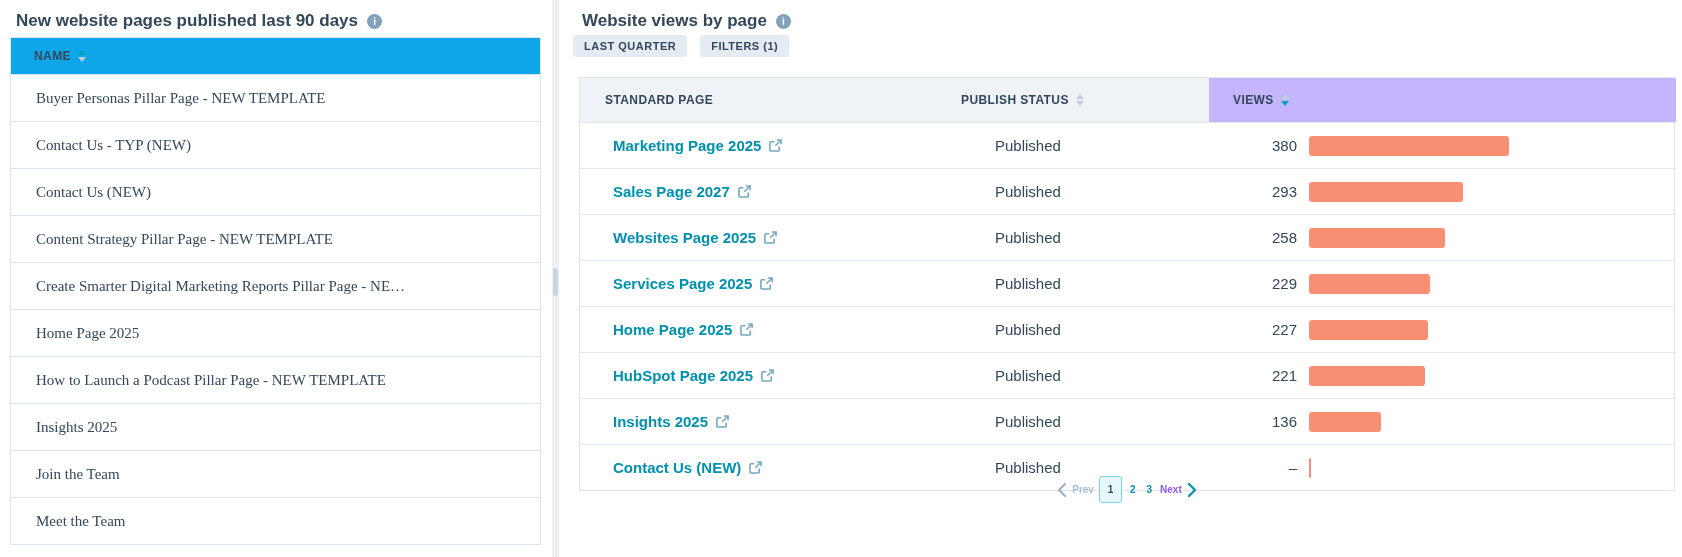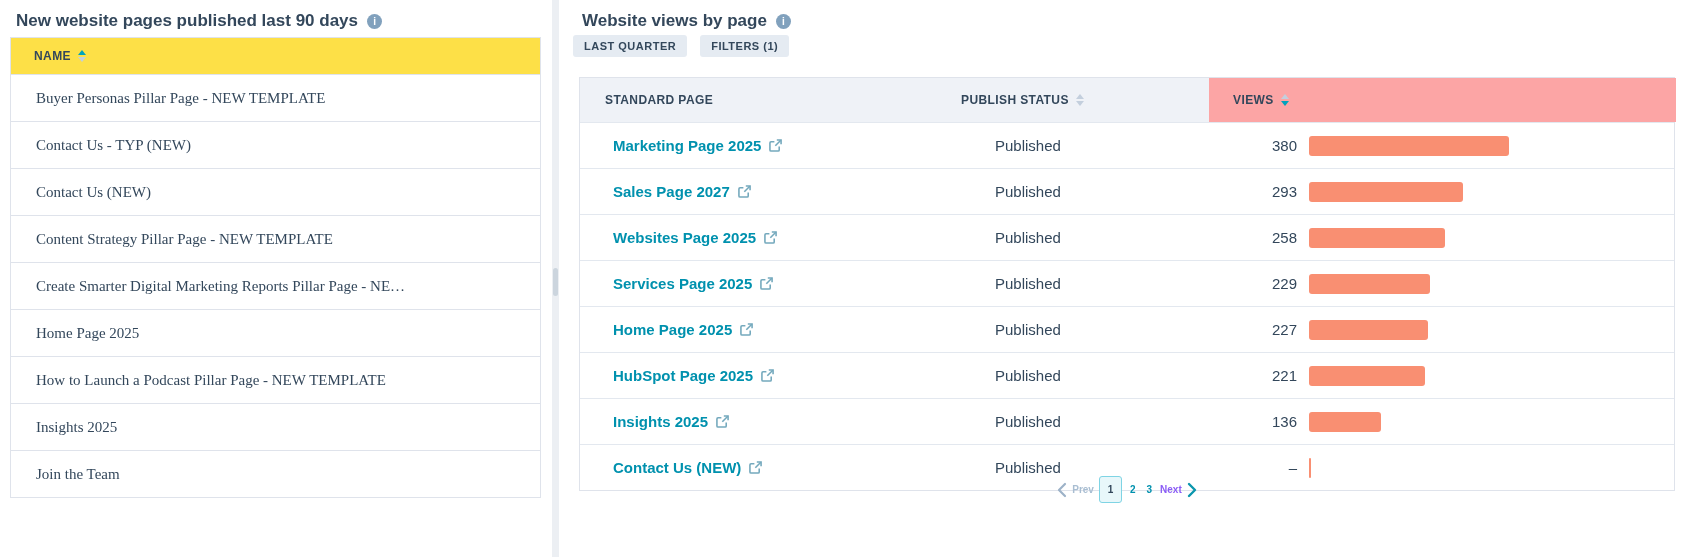--- a/index.html
+++ b/index.html
@@ -19,21 +19,21 @@
   .tri { width:0; height:0; border-left:4px solid transparent; border-right:4px solid transparent; }
   .tri.up   { border-bottom:5px solid #c3cfdd; }
   .tri.down { border-top:5px solid #c3cfdd; }
   .tri.active.up   { border-bottom-color:#00a4bd; }
   .tri.active.down { border-top-color:#00a4bd; }
   .col-label { font-size:12px; font-weight:bold; letter-spacing:.4px; color:#33475b; }
 
   
   .left-table { position:absolute; left:10px; top:37px; width:531px;
     border:1px solid #dfe3eb; background:#fff; }
-  .lt-header { height:36px; background:#fde047; display:flex; align-items:center;
+  .lt-header { height:36px; background:#0ea5e9; display:flex; align-items:center;
     padding-left:23px; }
   .lt-row { height:47px; display:flex; align-items:center; padding-left:25px;
     border-top:1px solid #dfe3eb; font-size:15px; color:#33475b; background:#fff;
     white-space:nowrap; overflow:hidden;font-family:Liberation Serif, serif; }
 
   
   .v-divider { position:absolute; left:552px; top:0; width:7px; height:557px;
     background:#eceff3; }
   .v-divider .thumb { position:absolute; left:1px; top:268px; width:5px; height:28px;
     border-radius:3px; background:#ccd5de; }
@@ -41,21 +41,21 @@
   
   .badge-row { position:absolute; left:573px; top:35px; display:flex; gap:13px; }
   .badge { background:#e5ebf2; color:#33475b; font-size:11px; font-weight:bold;
     letter-spacing:.5px; border-radius:3px; padding:5px 11px; white-space:nowrap; }
 
   .right-table { position:absolute; left:579px; top:77px; width:1096px;
     border:1px solid #dfe3eb; background:#fff; }
   .rt-grid { display:grid; grid-template-columns:356px 273px 467px; align-items:center; }
   .rt-header { height:44px; background:#eff2f7; }
   .rt-header .cell { display:flex; align-items:center; padding-left:25px; height:100%; }
-  .rt-header .cell.views { background:#fca5a5; padding-left:24px; }
+  .rt-header .cell.views { background:#c4b5fd; padding-left:24px; }
   .rt-row { height:46px; border-top:1px solid #e3e8ef; font-size:15px; }
   .rt-row .cell { display:flex; align-items:center; padding-left:25px; }
   .page-link { color:#0091ae; font-weight:bold; display:inline-flex; align-items:center;
     white-space:nowrap; cursor:pointer;margin-left:8px; }
   .ext-icon { margin-left:8px; color:#74a9bd; display:inline-flex; }
   .status-text { color:#33475b;margin-left:34px; }
   .views-cell { padding-left:0 !important; }
   .views-num { width:88px; text-align:right; color:#33475b; }
   .views-bar { height:20px; margin-left:12px; border-radius:3px; background:#f98f72; }
 
@@ -120,20 +120,23 @@
         </div>
 
         <div class="lt-row">
           <span>Insights 2025</span>
         </div>
 
         <div class="lt-row">
           <span>Join the Team</span>
         </div>
 
+        <div class="lt-row">
+          <span>Meet the Team</span>
+        </div>
       </div>
   </div>
 
   <div class="v-divider">
     <span class="thumb"></span>
   </div>
 
   <div class="panel-title" style="left: 582px; top: 11px; position: absolute;">
     <span>Website views by page</span>
     <span class="info-icon">i</span>

